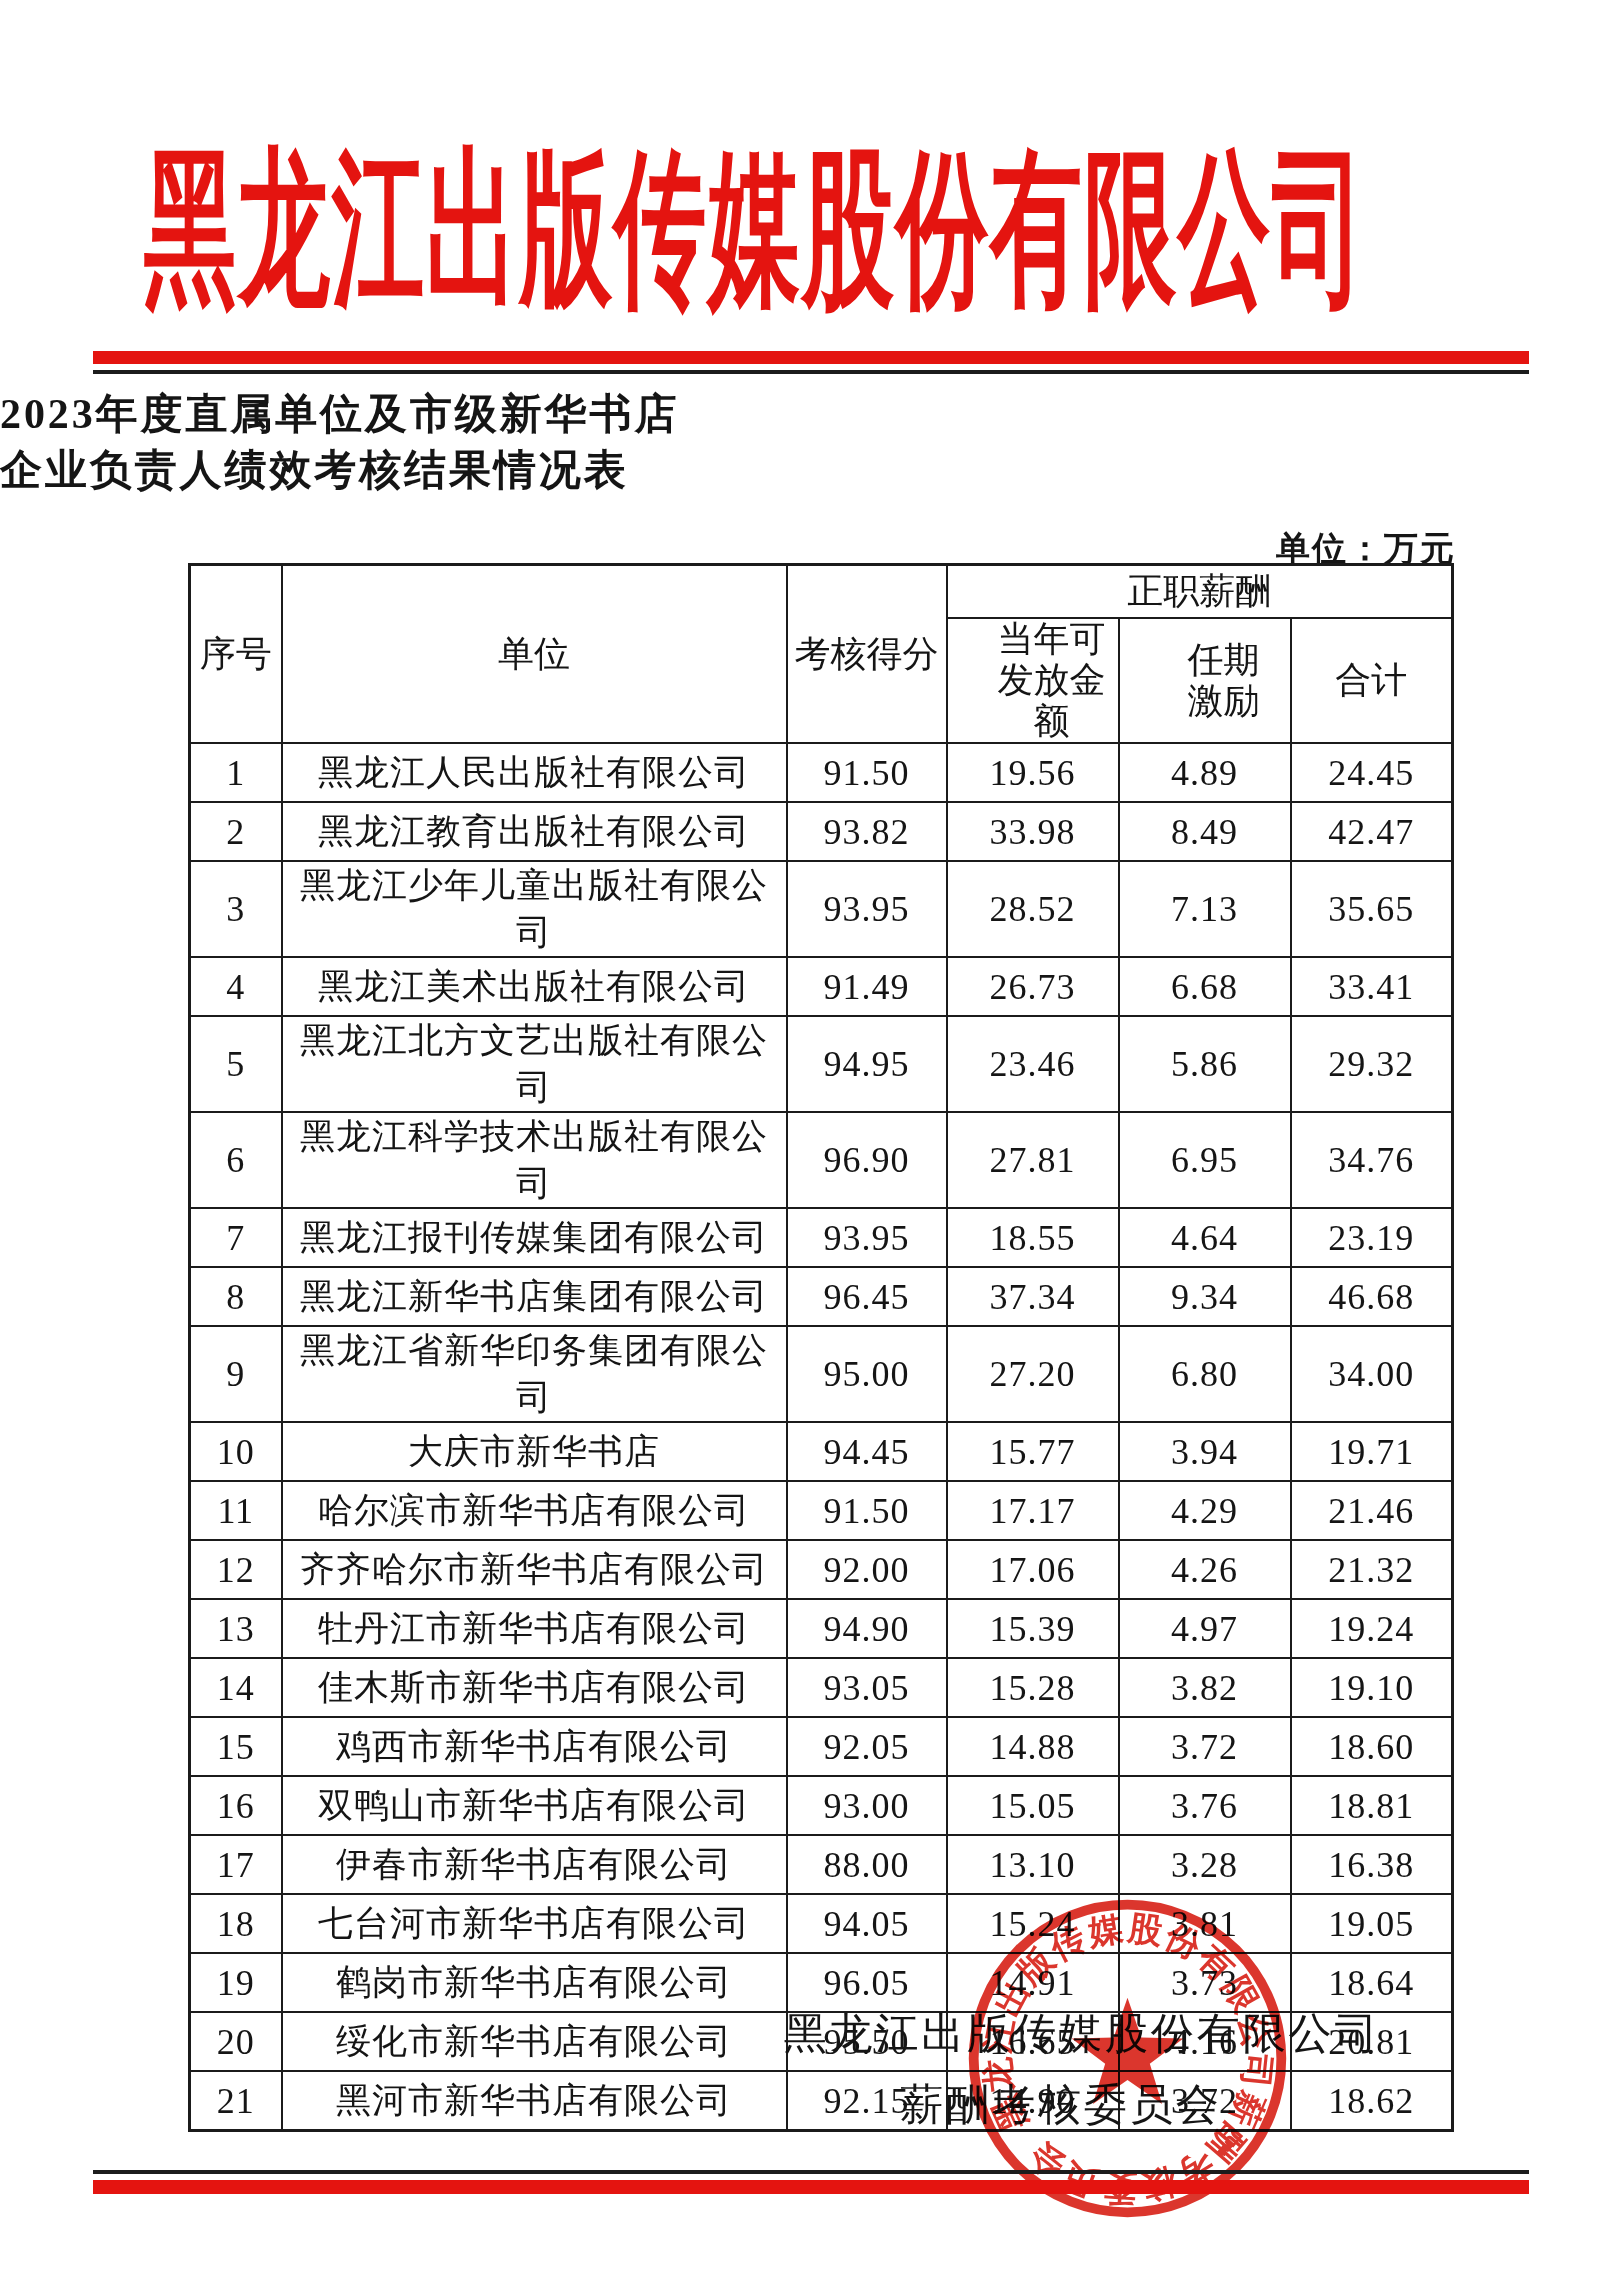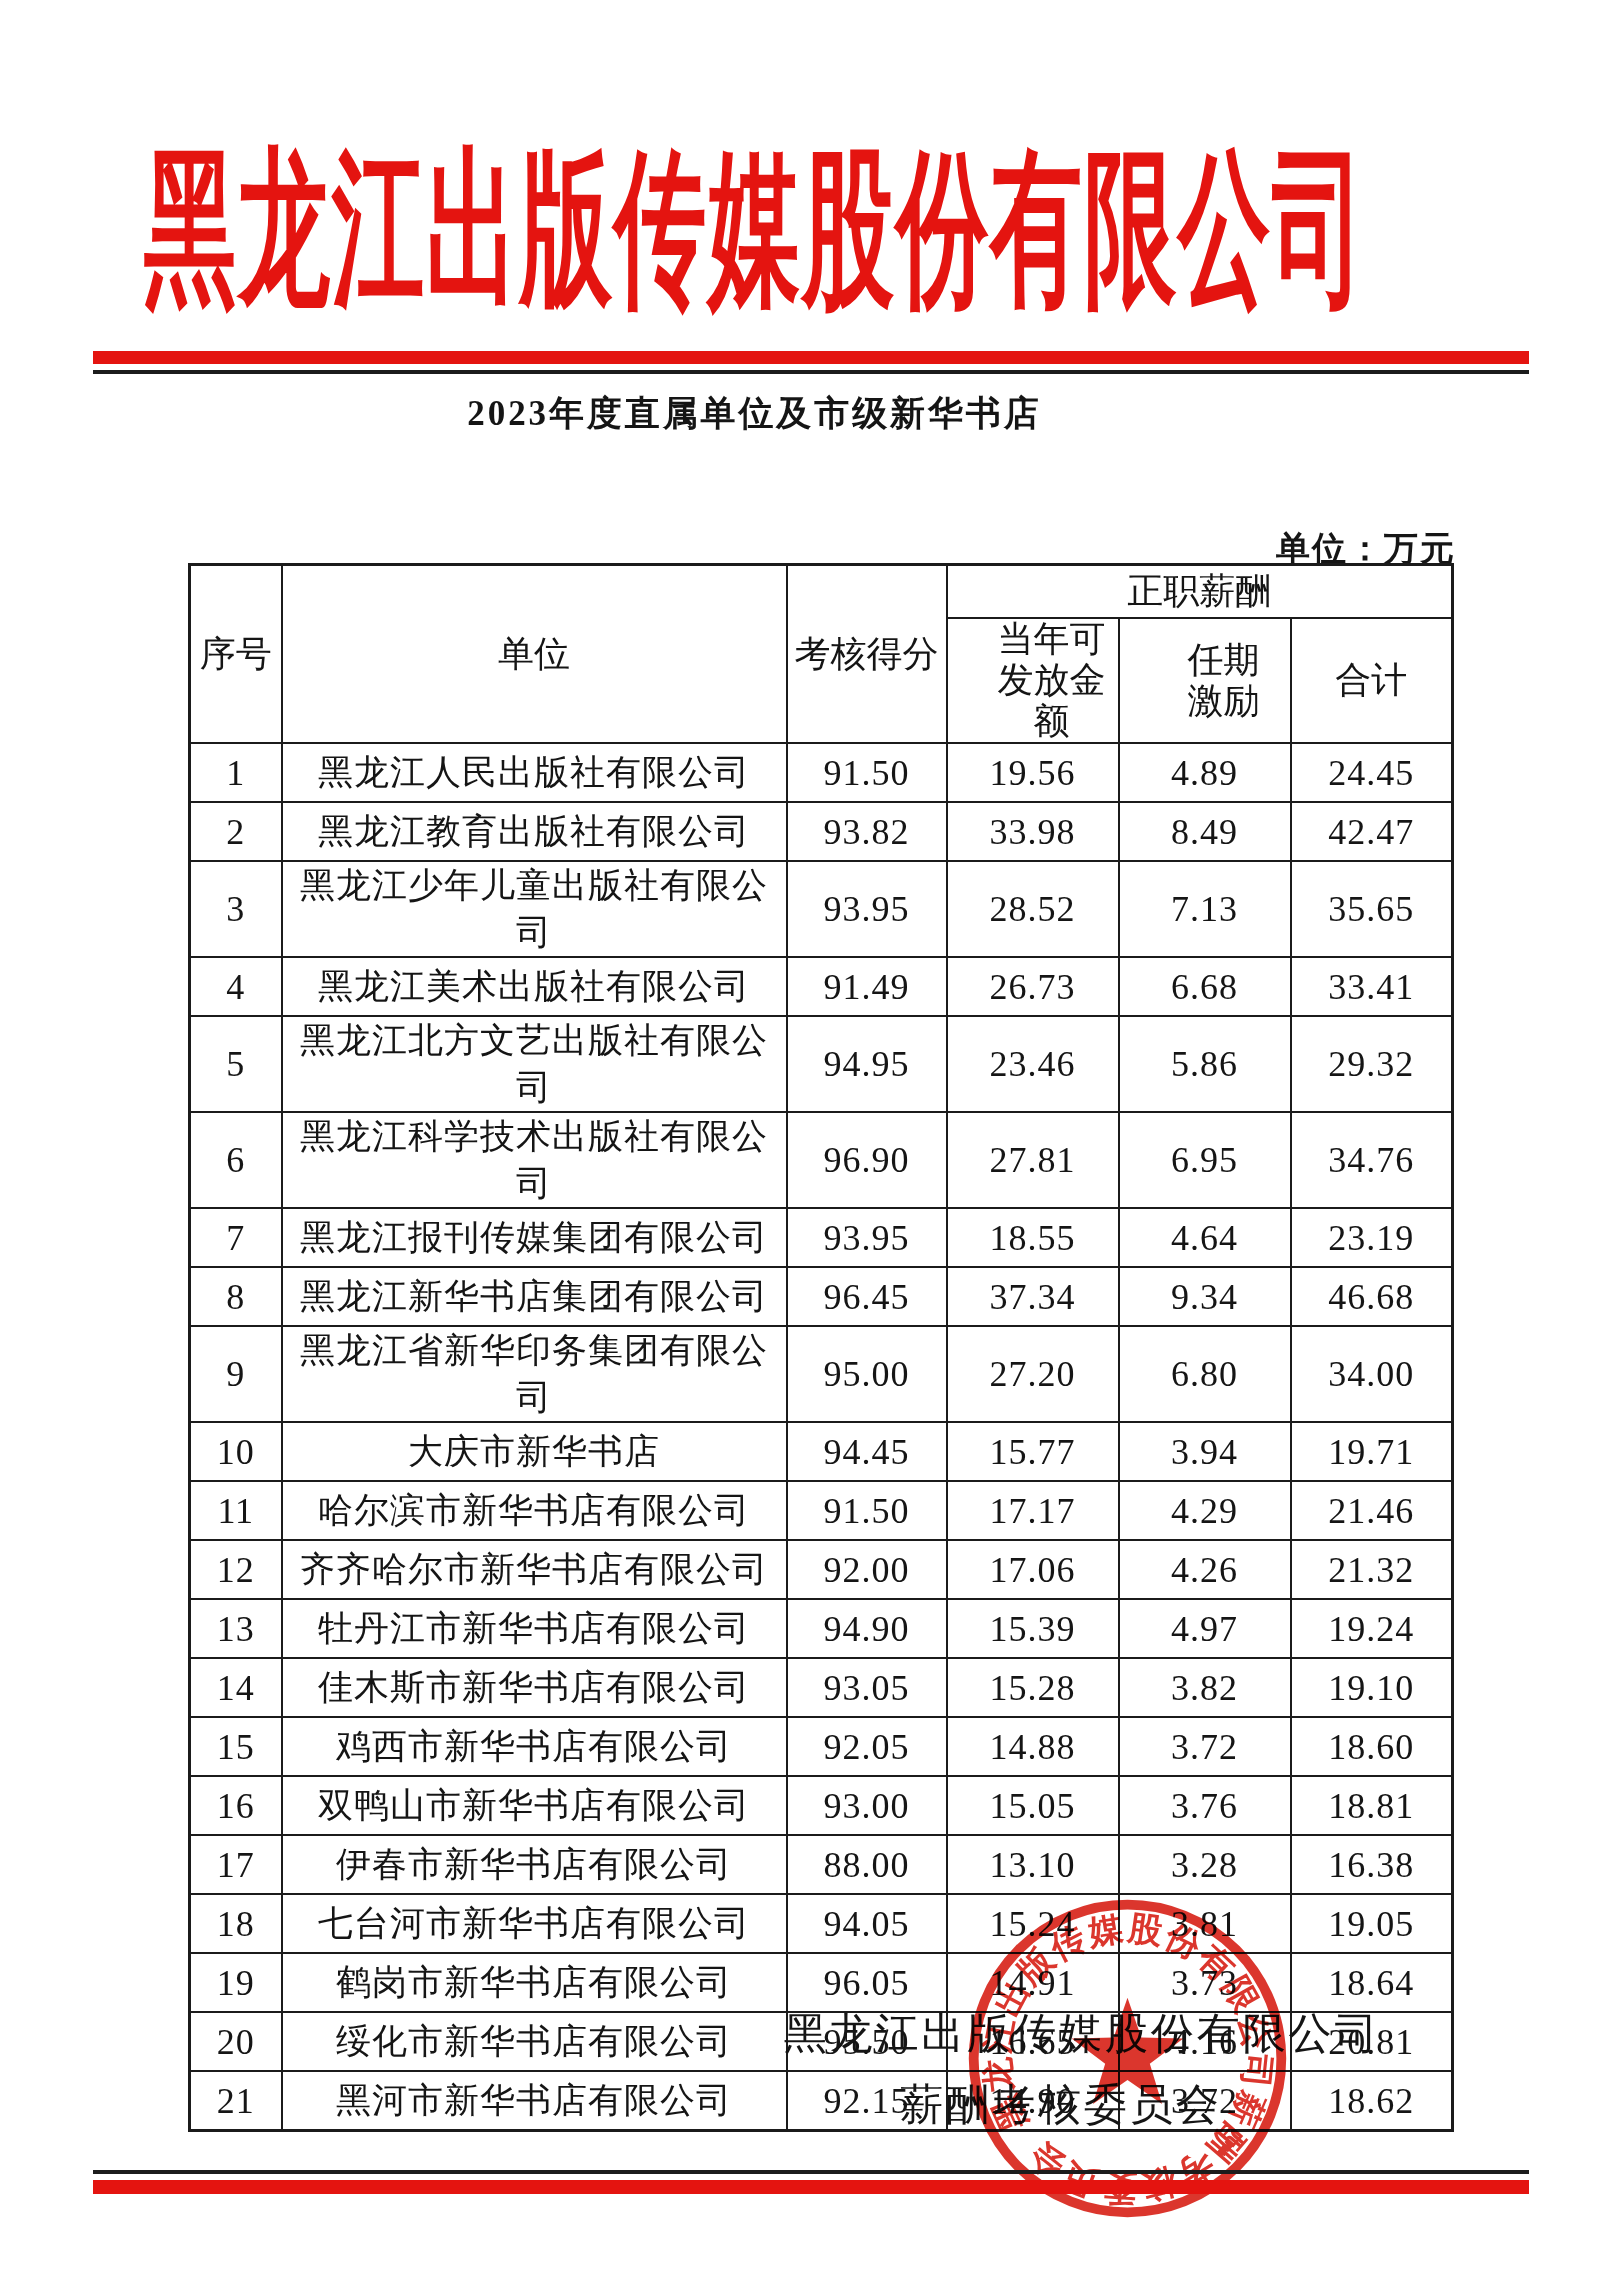--- a/index.html
+++ b/index.html
@@ -34,22 +34,22 @@
   .rule-red{background:var(--red);height:12.7px;}
   .rule-black{background:#1c1c1c;height:3.9px;}
   .rule-top-red{top:351px;}
   .rule-top-black{top:370px;}
   .rule-bot-black{top:2170px;}
   .rule-bot-red{top:2180px;height:13.7px;}
 
   
   .doc-title{
     position:absolute;top:386px;left:0;width:1509px;
-    text-align:center;
-    font-size:35px;font-weight:bold;line-height:56px;
+    text-align:left;
+    font-size:42px;font-weight:bold;line-height:56px;
     letter-spacing:2.9px;
   }
 
   
   .unit-note{
     position:absolute;top:526px;left:1157px;width:299px;
     text-align:right;
     font-size:34px;font-weight:bold;
     letter-spacing:2px;
   }
@@ -103,20 +103,21 @@
 
 <div class="page">
 
   <div class="letterhead">黑龙江出版传媒股份有限公司</div>
 
   <div class="rule rule-red rule-top-red"></div>
   <div class="rule rule-black rule-top-black"></div>
 
   <div class="doc-title">
     <div>2023年度直属单位及市级新华书店</div>
+    <div>企业负责人绩效考核结果情况表</div>
   </div>
 
   <div class="unit-note">单位：万元</div>
 
   <table class="score-table">
     <colgroup>
       <col style="width:92px">
       <col style="width:505px">
       <col style="width:160px">
       <col style="width:172px">

